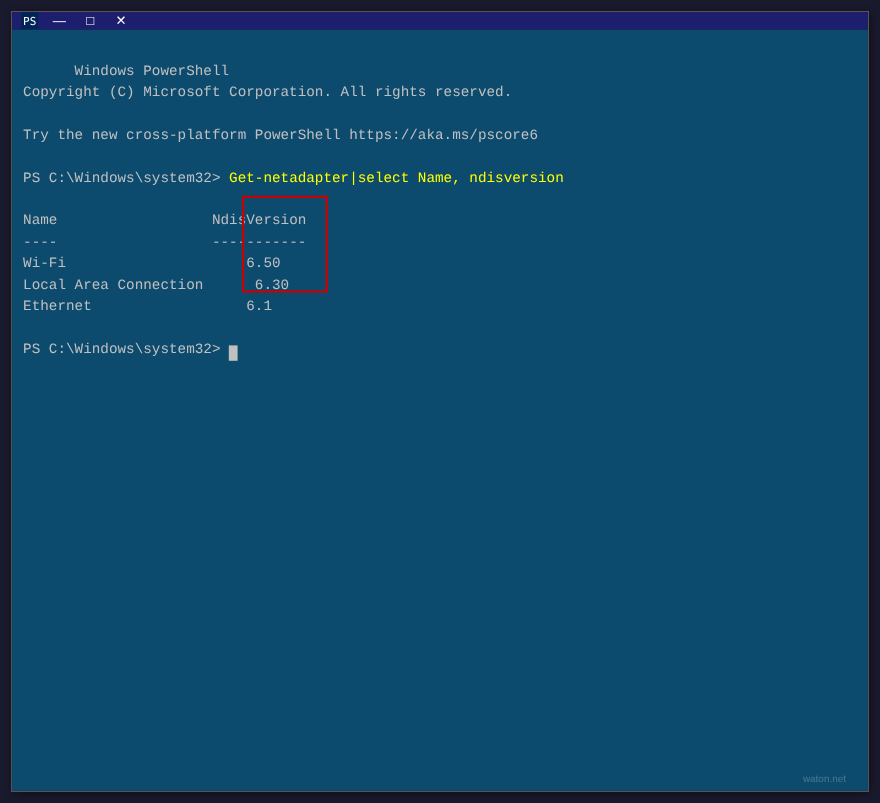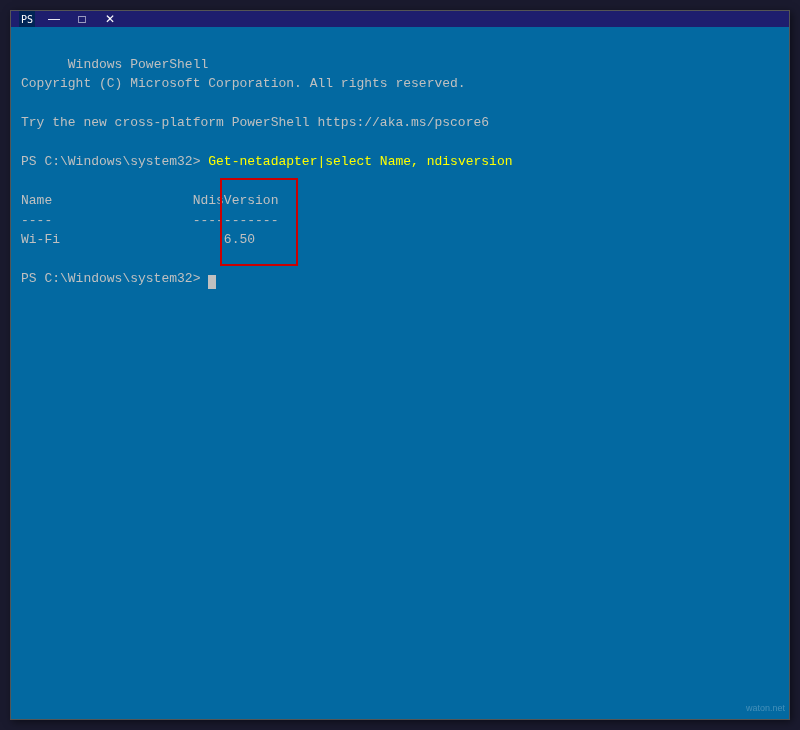--- a/index.html
+++ b/index.html
@@ -57,21 +57,21 @@
       border: none;
       color: white;
       font-size: 12px;
       cursor: pointer;
       display: flex;
       align-items: center;
       justify-content: center;
     }
 
     .terminal-body {
-      background: #0369a1;
+      background: #0c4a6e;
       flex: 1;
       padding: 8px 10px;
       overflow: hidden;
       position: relative;
     }
 
     .terminal-text {
       font-family: 'Courier New', Consolas, monospace;
       font-size: 13px;
       color: #c0c0c0;
@@ -101,21 +101,21 @@
       top: 151px;
       left: 209px;
       width: 78px;
       height: 88px;
       pointer-events: none;
     }
 
     .watermark {
       position: absolute;
       bottom: 6px;
-      right: 4px;
+      right: 20px;
       color: rgba(255,255,255,0.25);
       font-size: 9px;
     }
   </style>
 </head>
 <body>
 
 <div class="window">
 
   <div class="title-bar">
@@ -138,20 +138,22 @@
       <span>Windows PowerShell</span>
 <span>Copyright (C) Microsoft Corporation. All rights reserved.</span>
 
 <span>Try the new cross-platform PowerShell https://aka.ms/pscore6</span>
 
 <span class="prompt">PS C:\Windows\system32&gt; </span><span class="cmd-highlight">Get-netadapter|select Name, ndisversion</span>
 
 <span><span>Name</span>                  <span>NdisVersion</span>
 <span>----</span>                  <span>-----------</span>
 </span><span>Wi-Fi                     6.50
+</span><span>Local Area Connection      6.30
+</span><span>Ethernet                  6.1
 </span>
 <span class="prompt">PS C:\Windows\system32&gt; </span><span class="cursor">&nbsp;</span>
     </div>
 
     <div class="ndis-box"></div>
 
     <div class="watermark">waton.net</div>
   </div>
 </div>
 

